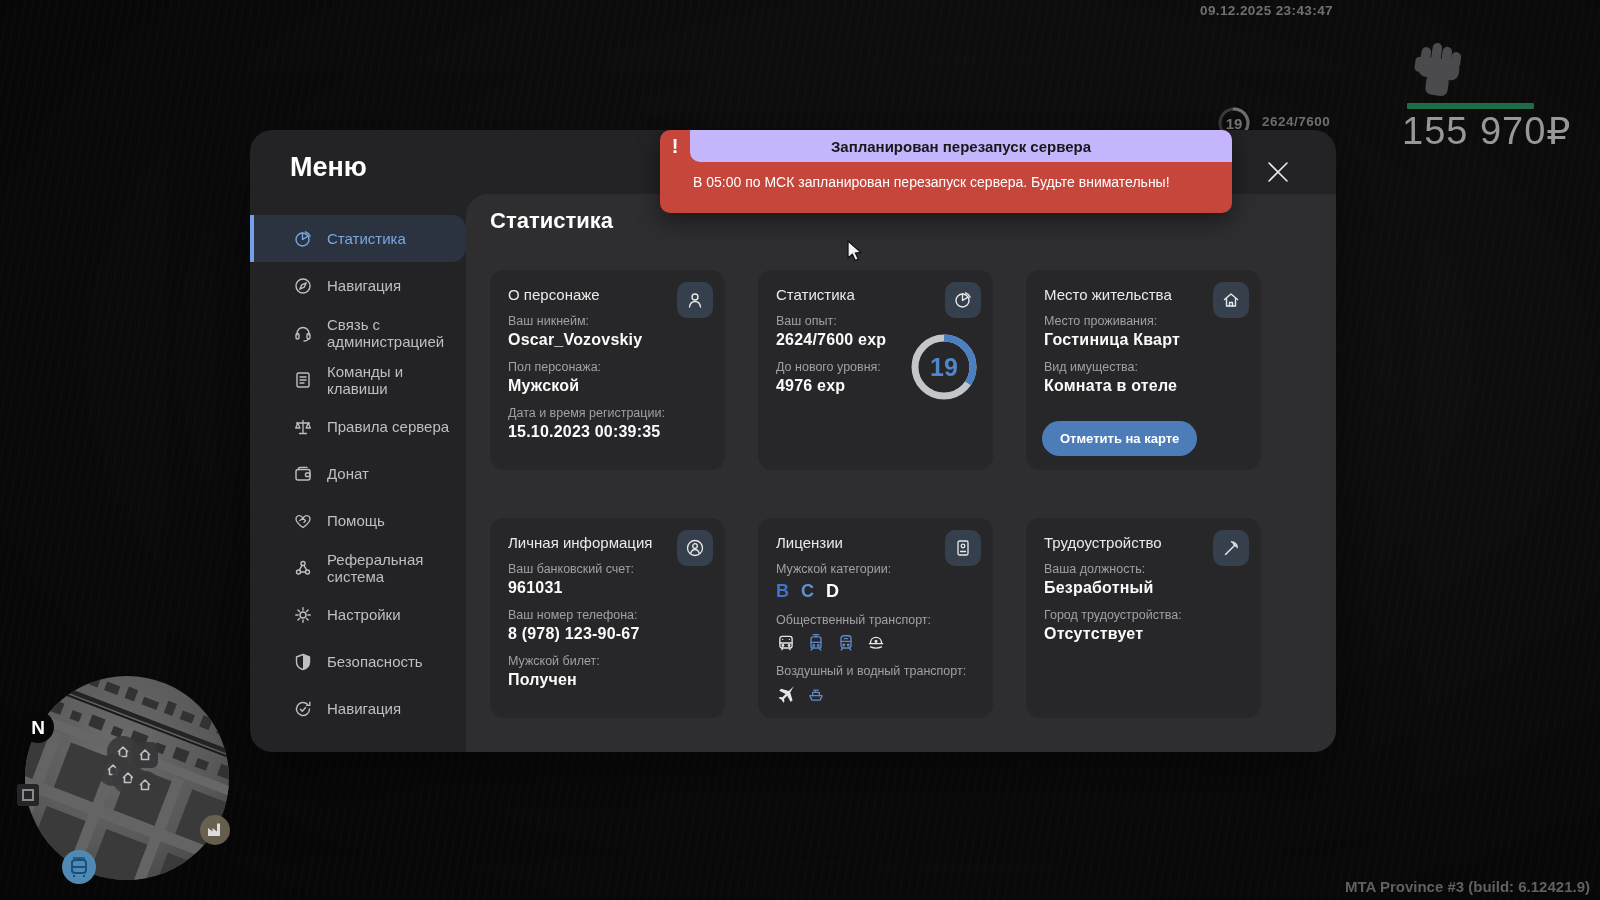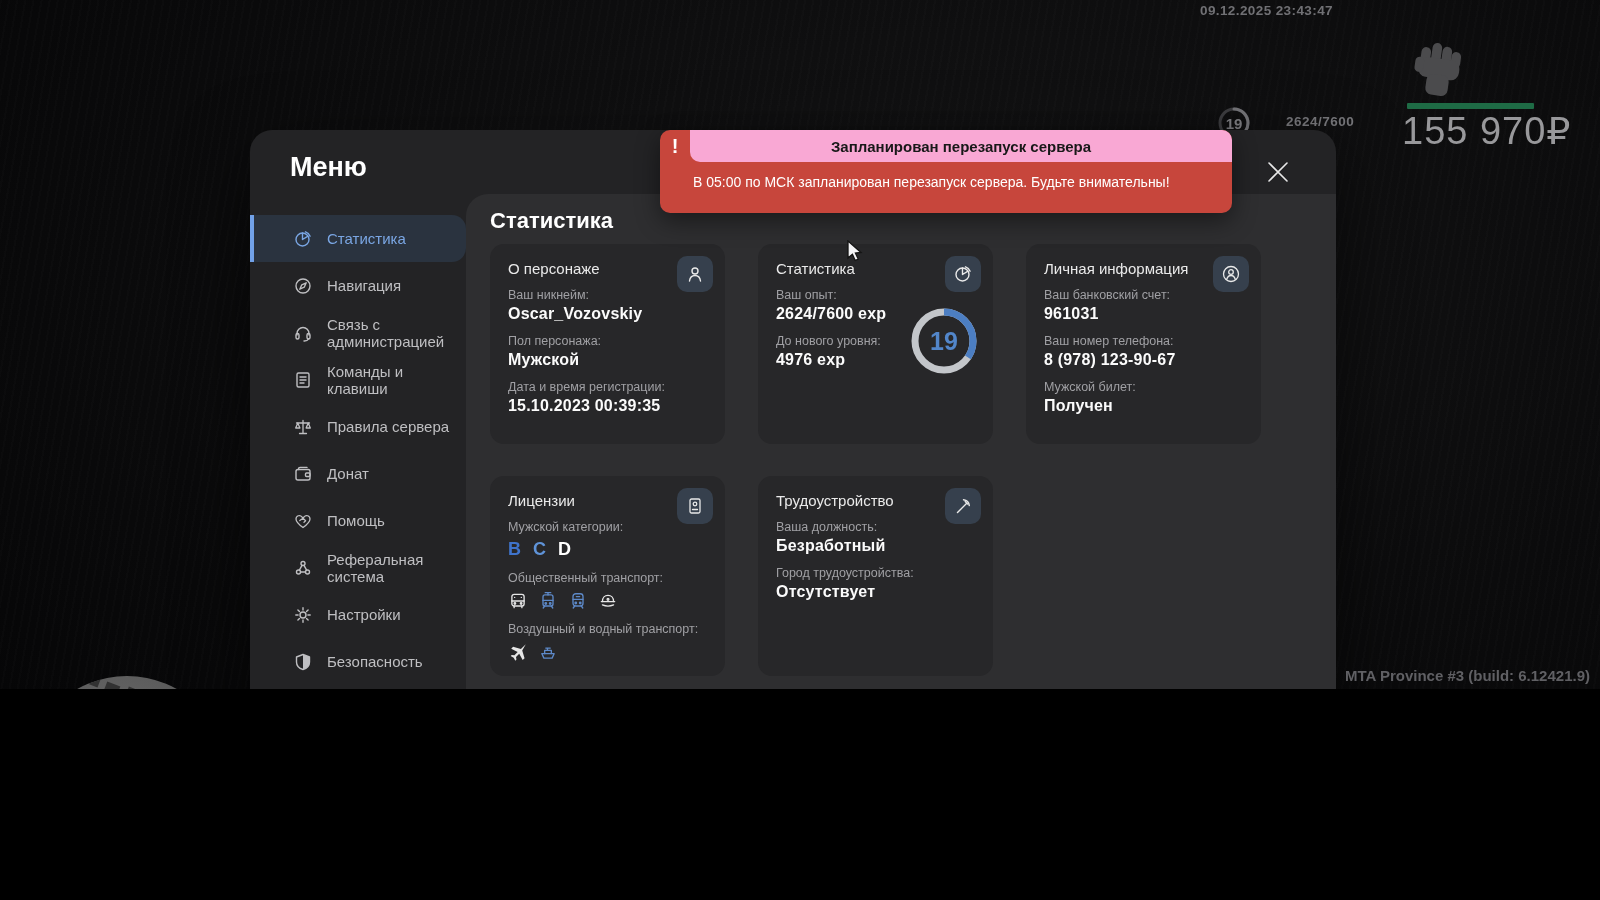--- a/index.html
+++ b/index.html
@@ -1,54 +1,54 @@
 <!DOCTYPE html>
 <html><head>
 <meta charset="utf-8">
 <style>
   html,body{margin:0;padding:0;background:#000;}
   .screen{
-    position:relative;width:1600px;height:689px;overflow:hidden;
+    position:relative;width:1600px;height:900px;overflow:hidden;
     font-family:"Liberation Sans","DejaVu Sans",sans-serif;
     background:
       repeating-linear-gradient(100deg, rgba(255,255,255,.012) 0 2px, rgba(0,0,0,0) 2px 8px),
       radial-gradient(1200px 700px at 60% 40%, #141415 0%, #0c0c0d 55%, #060607 100%);
   }
   
   .hud-datetime{position:absolute;left:1200px;top:3px;font-size:13.5px;font-weight:bold;color:#707074;letter-spacing:.4px;}
   .hud-clock{position:absolute;left:1206px;top:26px;font-size:58px;color:#8a8a8d;letter-spacing:3px;}
   .hud-lvl-ring{position:absolute;left:1216px;top:105px;}
   .hud-lvl-num{position:absolute;left:1216px;top:105px;width:36px;height:36px;display:flex;align-items:center;justify-content:center;
     color:#828286;font-size:15px;font-weight:bold;}
-  .hud-exp{position:absolute;left:1262px;top:114px;font-size:13.5px;font-weight:bold;color:#77777b;letter-spacing:.5px;margin-left:24px;}
+  .hud-exp{position:absolute;left:1262px;top:114px;font-size:13.5px;font-weight:bold;color:#77777b;letter-spacing:.5px;}
   .hud-fist{position:absolute;left:1412px;top:33px;}
   .hud-moneybar{position:absolute;left:1407px;top:103px;width:127px;height:6px;background:#1e6b45;border-radius:1px;}
   .hud-money{position:absolute;left:1402px;top:109px;font-size:38px;color:#98989b;letter-spacing:1px;}
   
   .banner{position:absolute;left:660px;top:130px;width:572px;height:83px;background:#c7463c;border-radius:10px;
     box-shadow:0 8px 24px rgba(0,0,0,.45);}
   .banner-excl{position:absolute;left:0;top:0;width:30px;height:32px;display:flex;align-items:center;justify-content:center;
     color:#fff;font-size:20px;font-weight:bold;}
-  .banner-head{position:absolute;left:30px;right:0;top:0;height:32px;background:#f9a8d4;border-radius:0 10px 0 10px;
+  .banner-head{position:absolute;left:30px;right:0;top:0;height:32px;background:#c4b5fd;border-radius:0 10px 0 10px;
     display:flex;align-items:center;justify-content:center;font-size:15px;font-weight:bold;color:#181818;}
   .banner-body{position:absolute;left:33px;top:44px;right:18px;color:#ffffff;font-size:14px;}
   
   .close-btn{position:absolute;left:1257px;top:151px;width:42px;height:42px;display:flex;align-items:center;justify-content:center;cursor:pointer;}
   
   .panel{position:absolute;left:250px;top:130px;width:1066px;height:622px;background:#232325;border-radius:22px;
     box-shadow:0 24px 70px rgba(0,0,0,.55);padding-left:20px;}
   .menu-title{position:absolute;left:40px;top:22px;font-size:27px;font-weight:bold;color:#ffffff;}
   .sidebar{position:absolute;left:0;top:85px;width:216px;}
   .side-item{display:flex;align-items:center;gap:14px;min-height:47px;padding:2px 12px 2px 39px;
     color:#bfbfc2;font-size:15px;border-left:4px solid transparent;cursor:pointer;box-sizing:border-box;}
   .side-item svg{flex:0 0 auto;}
   .side-item.active{background:#2a333f;border-left:4px solid #71a1e8;border-radius:0 14px 14px 0;color:#7aa6e3;}
   .content{position:absolute;left:216px;top:64px;right:0;bottom:0;background:#2e2e30;border-radius:22px 0 22px 0;}
   .page-title{position:absolute;left:24px;top:14px;font-size:22px;font-weight:bold;color:#ffffff;}
-  .grid{position:absolute;left:24px;top:50px;display:grid;grid-template-columns:repeat(3,235px);gap:32px 33px;}
+  .grid{position:absolute;left:24px;top:76px;display:grid;grid-template-columns:repeat(3,235px);gap:48px 33px;}
   .card{position:relative;width:235px;height:200px;background:#272729;border-radius:14px;padding:16px 18px;box-sizing:border-box;}
   .card-title{font-size:15px;color:#eaeaea;}
   .badge{position:absolute;top:12px;right:12px;width:36px;height:36px;border-radius:10px;background:#36404d;
     display:flex;align-items:center;justify-content:center;}
   .f-label{margin-top:11px;font-size:12.5px;color:#a0a0a4;}
   .f-value{margin-top:3px;font-size:16px;font-weight:bold;color:#fbfbfb;letter-spacing:.2px;}
   .ringwrap{position:absolute;right:12px;top:60px;width:74px;height:74px;}
   .ring-num{position:absolute;inset:0;display:flex;align-items:center;justify-content:center;
     color:#5286ca;font-size:25px;font-weight:bold;}
   .map-btn{position:absolute;left:16px;bottom:14px;background:#4c7db9;color:#fff;border:none;border-radius:18px;
@@ -215,20 +215,35 @@
           <div class="f-value">4976 exp</div>
           <div class="ringwrap">
             <svg width="74" height="74">
               <circle cx="37" cy="37" r="29" fill="none" stroke="#c3c6ca" stroke-width="7"></circle>
               <circle cx="37" cy="37" r="29" fill="none" stroke="#4c7ec2" stroke-width="7" transform="rotate(-90 37 37)" stroke-dasharray="62.86326899833176 182.212373908208"></circle>
             </svg>
             <div class="ring-num">19</div>
           </div>
         </div>
 
+        <div class="card">
+          <div class="card-title">Место жительства</div>
+          <div class="badge">
+            <svg width="20" height="20" viewBox="0 0 20 20" fill="none" stroke="#e9e9e9" stroke-width="1.4" stroke-linecap="round" stroke-linejoin="round">
+              <path d="M3.5 9.5 L10 4 l6.5 5.5"></path>
+                <path d="M5.5 8.7 V16 h9 V8.7"></path>
+                <path d="M8.5 16 v-3.5 h3 V16"></path>
+            </svg>
+          </div>
+          <div class="f-label">Место проживания:</div>
+          <div class="f-value">Гостиница Кварт</div>
+          <div class="f-label">Вид имущества:</div>
+          <div class="f-value">Комната в отеле</div>
+          <button class="map-btn">Отметить на карте</button>
+        </div>
 
         <div class="card">
           <div class="card-title">Личная информация</div>
           <div class="badge">
             <svg width="20" height="20" viewBox="0 0 20 20" fill="none" stroke="#e9e9e9" stroke-width="1.3" stroke-linecap="round">
               <circle cx="10" cy="10" r="7.5"></circle>
                 <circle cx="10" cy="8" r="2.3"></circle>
                 <path d="M5.7 15.3 c.8-2.6 2.3-3.8 4.3-3.8 s3.5 1.2 4.3 3.8"></path>
             </svg>
           </div>

